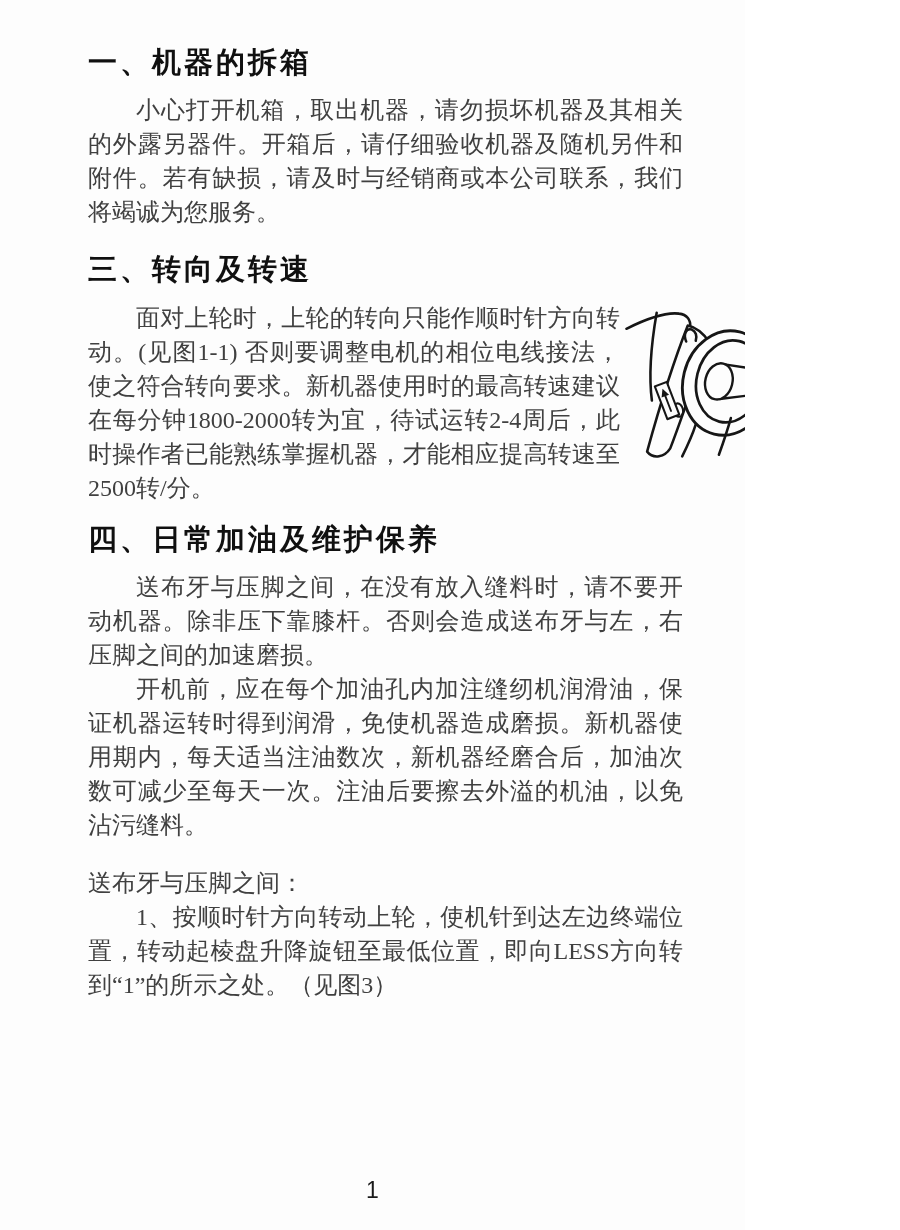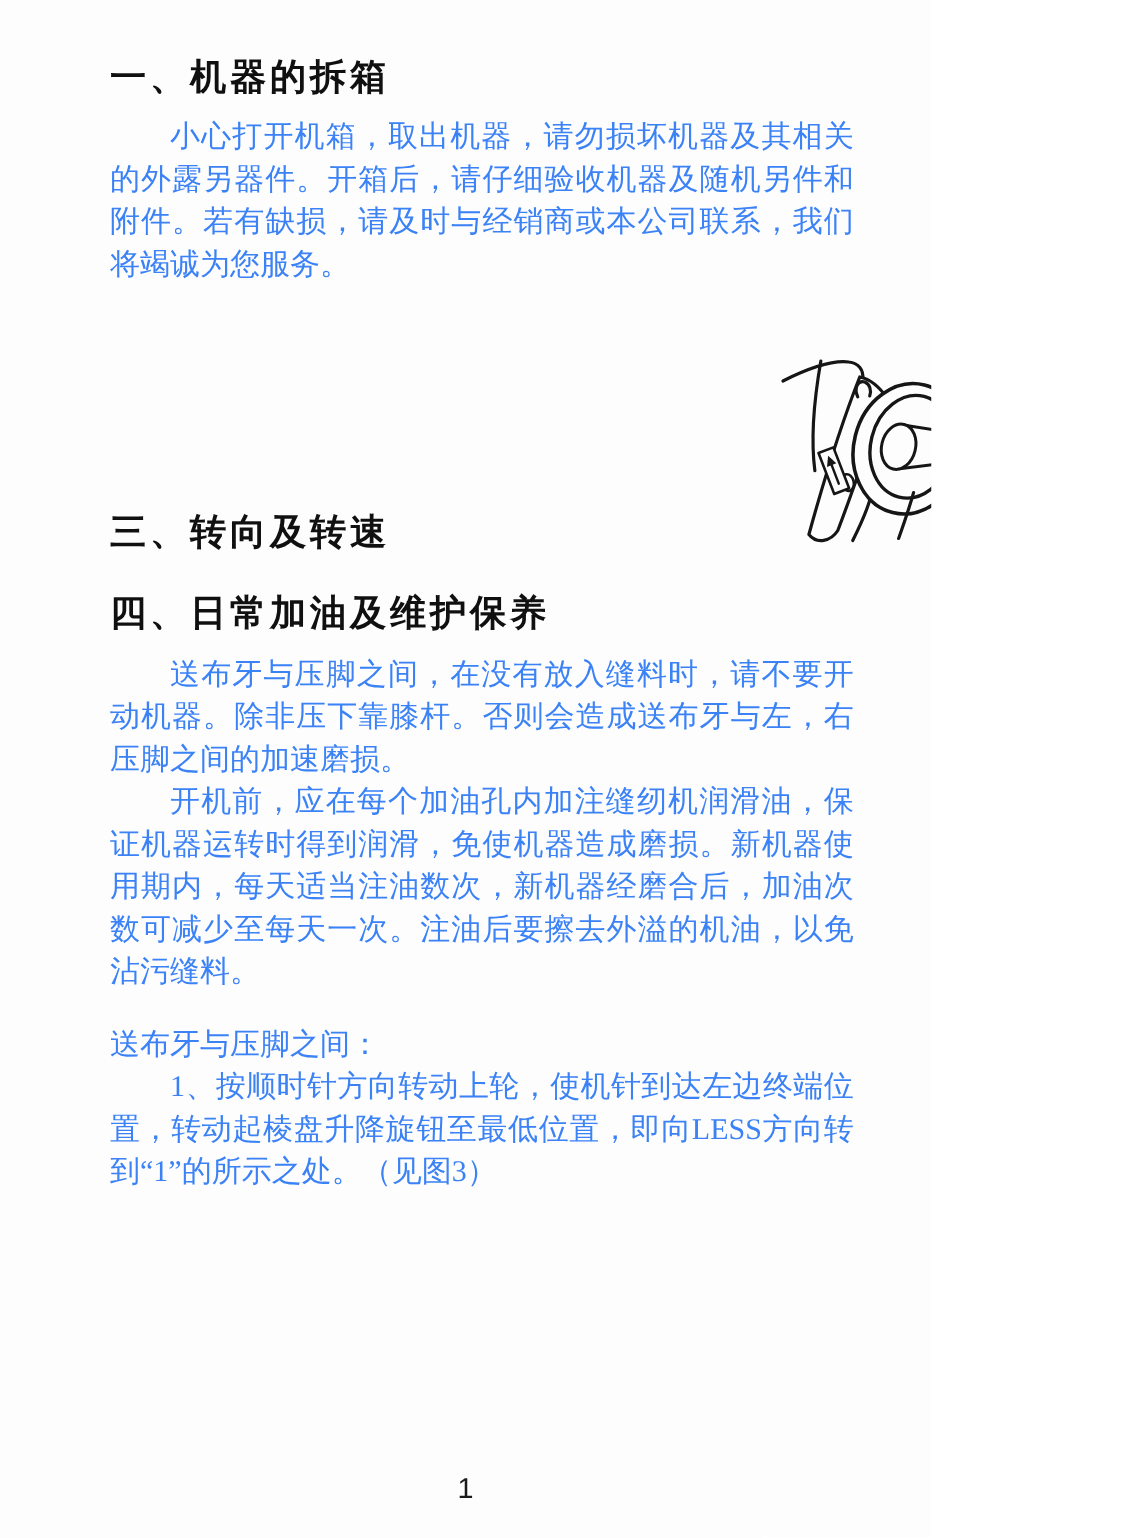--- a/index.html
+++ b/index.html
@@ -31,24 +31,24 @@
     line-height: 1.15;
     margin: 0 0 14px 0;
     color: #101010;
   }
   .para {
     font-size: 24px;
     line-height: 34px;
     text-align: justify;
     text-indent: 2em;
     margin: 0;
-    color: #3b82f6;
+    color: #404040;
   }
   .para.no-indent { text-indent: 0; }
-  .sec-row { display: flex; align-items: flex-end; }
+  .sec-row { display: flex; align-items: center; }
   .sec-row .text-col { width: 532px; flex: 0 0 532px; }
   .figure-block {
     flex: 1;
     margin-top: 8px;
     display: flex;
     flex-direction: row;
     align-items: center;
   }
   .figure-block svg { display: block; }
   .figure-caption {
@@ -77,20 +77,21 @@
 
   <section>
     <h2 class="heading">一、机器的拆箱</h2>
     <p class="para">小心打开机箱，取出机器，请勿损坏机器及其相关的外露另器件。开箱后，请仔细验收机器及随机另件和附件。若有缺损，请及时与经销商或本公司联系，我们将竭诚为您服务。</p>
   </section>
 
 
   <section class="sec-row">
     <div class="text-col">
       <h2 class="heading">三、转向及转速</h2>
+      <p class="para">面对上轮时，上轮的转向只能作顺时针方向转动。(见图1-1) 否则要调整电机的相位电线接法，使之符合转向要求。新机器使用时的最高转速建议在每分钟1800-2000转为宜，待试运转2-4周后，此时操作者已能熟练掌握机器，才能相应提高转速至2500转/分。</p>
     </div>
     <figure class="figure-block" style="margin:8px 0 0 0;">
       <svg width="218" height="196" viewBox="0 0 230 200" role="img">
         <g stroke="#161616" stroke-width="3.2" fill="none" stroke-linecap="round" stroke-linejoin="round">
 
           <path d="M 8,32 C 34,19 58,11 74,13 C 84,14 89,21 88,30"></path>
 
           <path d="M 46,12 C 39,52 36,92 40,122"></path>
 
           <path d="M 85,28 C 70,66 50,128 34,186 C 42,196 56,193 63,182 C 80,138 96,86 113,50 C 105,38 95,30 85,28 Z" fill="#fdfdfd"></path>

